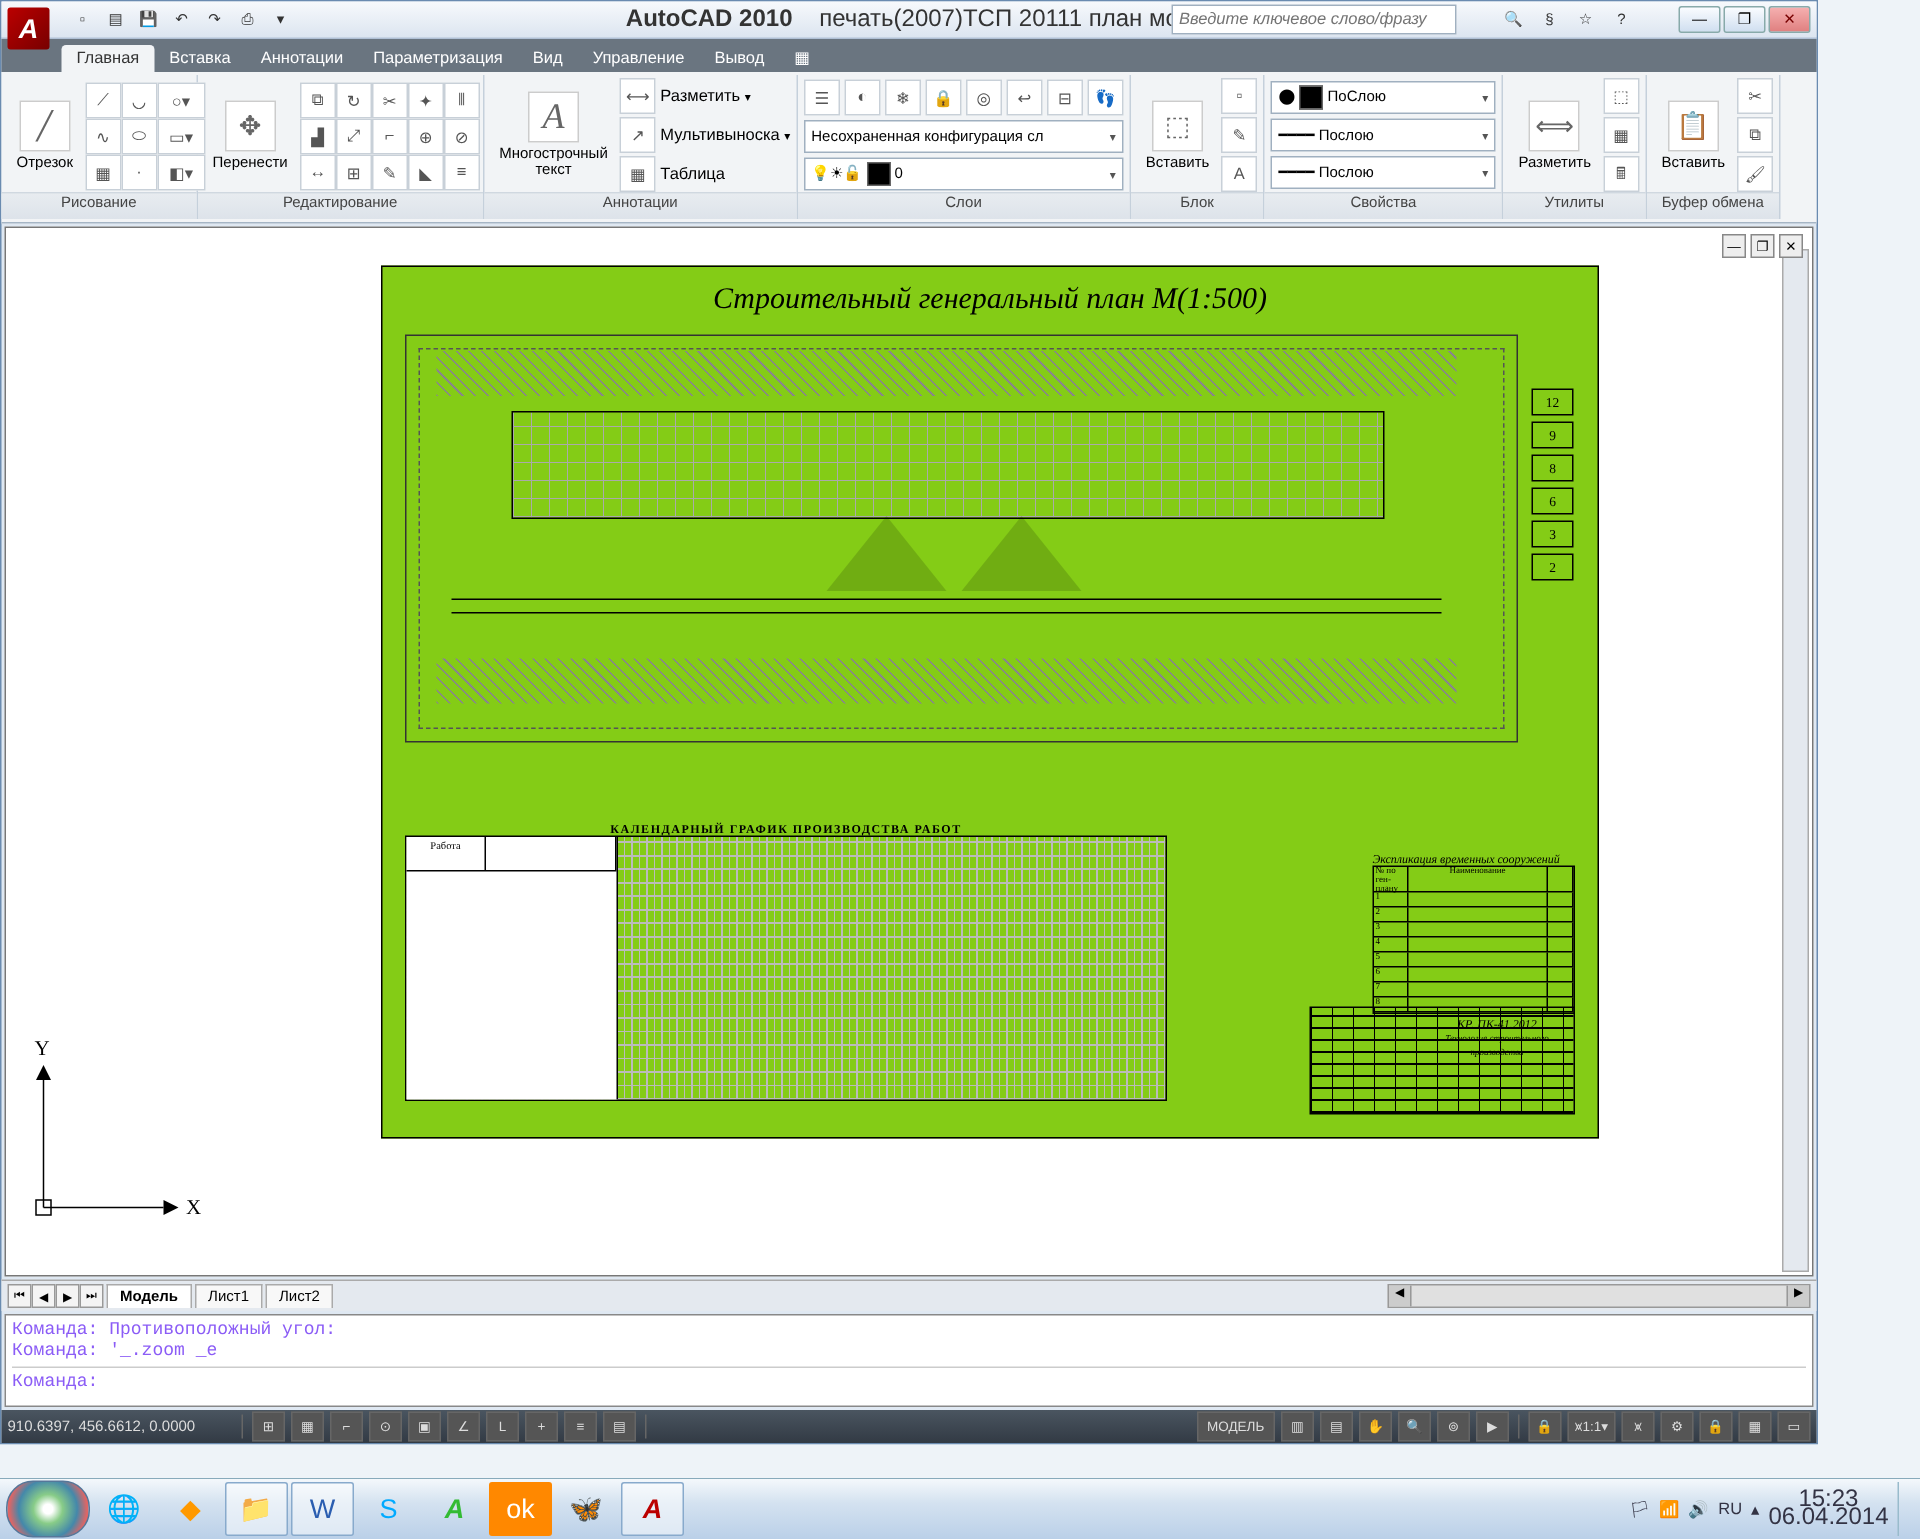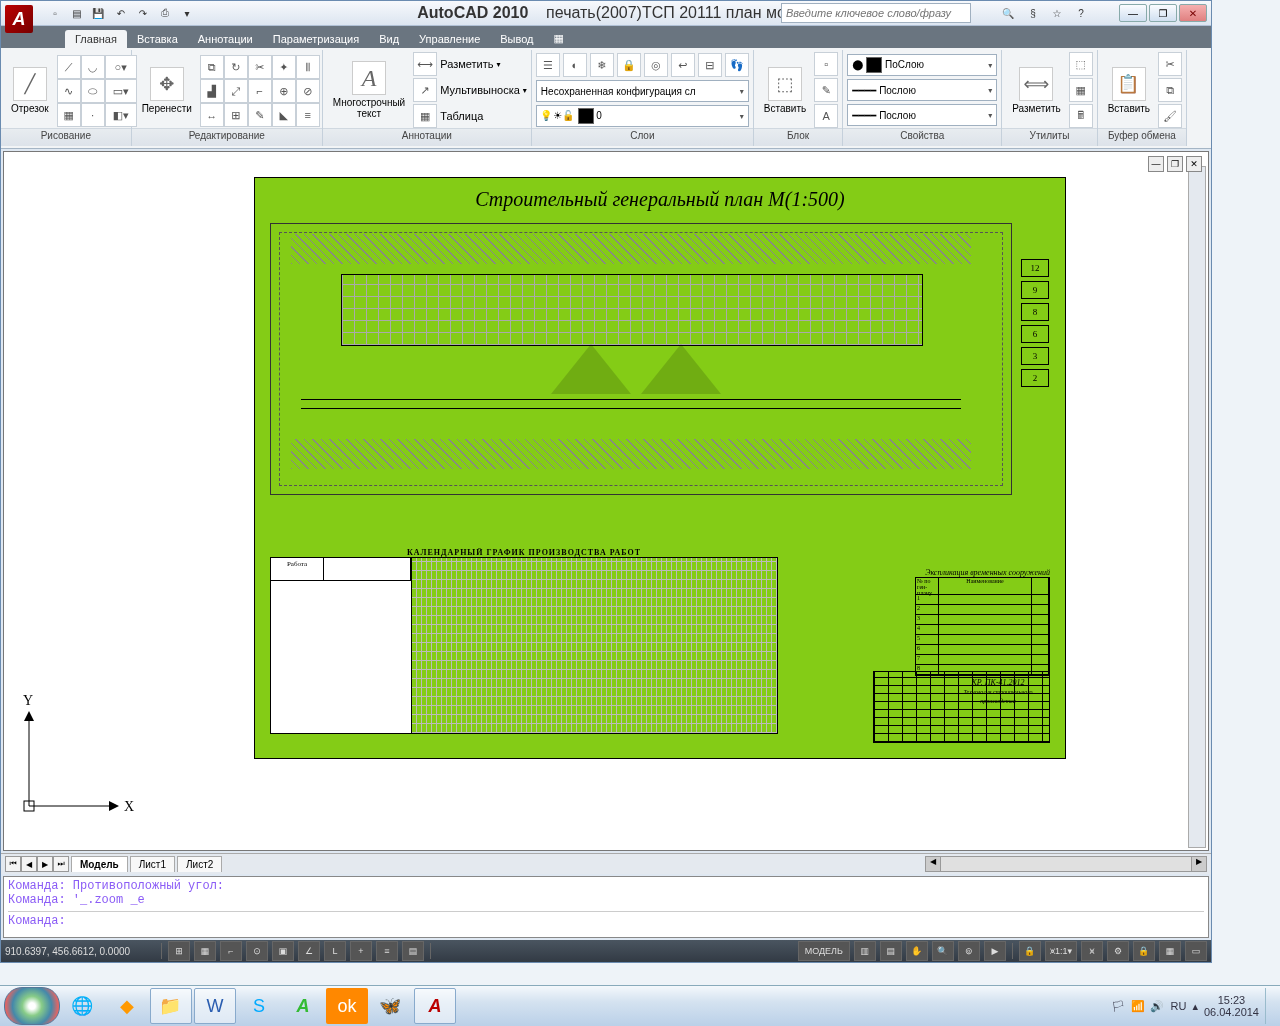--- a/index.html
+++ b/index.html
@@ -8,21 +8,21 @@
 .logo{width:28px;height:28px;background:linear-gradient(135deg,#b00,#700);position:absolute;left:4px;top:4px;border-radius:2px;z-index:10;display:flex;align-items:center;justify-content:center;color:#fff;font-weight:bold;font-size:18px;font-style:italic}
 .qat{margin-left:40px;display:flex;gap:2px}
 .qat-btn{width:18px;height:18px;border:1px solid transparent;display:flex;align-items:center;justify-content:center;font-size:10px;color:#333}
 .title-txt{position:absolute;left:50%;transform:translateX(-50%);color:#333;font-size:16px}
 .title-txt b{font-weight:bold}
 .search{position:absolute;right:240px;width:180px;height:18px;background:#fff;border:1px solid #a0b0c0;font-size:11px;color:#888;padding:0 4px;font-style:italic}
 .help-icons{position:absolute;right:120px;display:flex;gap:4px}
 .winbtns{position:absolute;right:4px;display:flex;gap:2px}
 .winbtn{width:26px;height:16px;border:1px solid #8aa;border-radius:2px;background:linear-gradient(#fafcff,#d0dff0);display:flex;align-items:center;justify-content:center;font-size:10px}
 .winbtn.close{background:linear-gradient(#f5b0b0,#e08080);color:#700}
-.tabbar{height:22px;background:#6a7580;display:flex;align-items:end;padding-left:64px}
+.tabbar{height:22px;background:#6a7580;display:flex;align-items:end;padding-left:40px}
 .tab{padding:3px 10px;color:#fff;font-size:11px;cursor:pointer}
 .tab.active{background:#f2f4f6;color:#333;border-radius:3px 3px 0 0}
 .ribbon{height:96px;background:#f2f4f6;border-bottom:1px solid #a5b5c5;display:flex;padding:2px 0}
 .panel{border-right:1px solid #c5d0db;padding:2px 4px 0;display:flex;flex-direction:column}
 .panel-body{flex:1;display:flex;align-items:center;gap:2px}
 .panel-title{height:16px;text-align:center;font-size:10px;color:#444;background:linear-gradient(#e8ecf0,#dde3ea);border-top:1px solid #d0d8e0;margin:0 -4px;padding-top:1px}
 .bigbtn{display:flex;flex-direction:column;align-items:center;justify-content:center;padding:2px 6px;height:72px;cursor:pointer}
 .bigbtn .ic{width:32px;height:32px;background:#fff;border:1px solid #ccc;margin-bottom:2px;display:flex;align-items:center;justify-content:center;font-size:18px;color:#666}
 .bigbtn .lbl{font-size:10px;text-align:center;line-height:11px}
 .smgrid{display:grid;grid-template-columns:repeat(3,22px);grid-template-rows:repeat(3,22px);gap:2px}
@@ -48,21 +48,21 @@
 .boxes{position:absolute;right:-38px;top:35px;width:28px}
 .boxes div{border:1px solid #000;height:16px;margin-bottom:4px;text-align:center;font:9px serif;line-height:16px}
 .schedule{position:absolute;left:15px;top:370px;width:508px;height:195px}
 .sched-title{text-align:center;font:bold 8px serif;letter-spacing:1px}
 .sched-grid{height:175px;border:1px solid #000;background:repeating-linear-gradient(90deg,#bbb 0,#bbb 1px,transparent 1px,transparent 5px),repeating-linear-gradient(0deg,#bbb 0,#bbb 1px,transparent 1px,transparent 9px);position:relative}
 .sched-left{position:absolute;left:0;top:0;width:140px;height:100%;background:#fff;border-right:1px solid #000}
 .sched-left-hdr{height:22px;border-bottom:1px solid #000;display:flex}
 .sched-left-hdr div{border-right:1px solid #000;font:7px serif;text-align:center;padding:2px 1px}
 .legend{position:absolute;right:155px;top:320px;width:200px;height:50px;font:6px serif}
 .expl-tbl{position:absolute;right:15px;top:390px;width:135px}
-.expl-title{font:italic 8px serif;text-align:right}
+.expl-title{font:italic 8px serif;text-align:left}
 .expl-grid{border:1px solid #000;font:6px serif}
 .expl-grid .r{border-bottom:1px solid #000;height:9px;display:flex}
 .expl-grid .r div{border-right:1px solid #000;padding:0 1px}
 .stamp{position:absolute;right:15px;bottom:15px;width:175px;height:70px;border:1px solid #000}
 .stamp-grid{position:absolute;inset:0;background:repeating-linear-gradient(0deg,#000 0,#000 1px,transparent 1px,transparent 8px),repeating-linear-gradient(90deg,#000 0,#000 1px,transparent 1px,transparent 14px)}
 .stamp-txt{position:absolute;right:6px;top:6px;font:italic 8px serif;text-align:center;width:90px}
 .ucs{position:absolute;left:15px;bottom:25px;font:14px serif}
 .layout-tabs{height:20px;background:#e4e9ef;border-top:1px solid #aaa;display:flex;align-items:center;padding:0 4px;font-size:10px}
 .nav-btns{display:flex;gap:0}
 .nav-btns span{width:14px;height:14px;border:1px solid #999;background:#f4f4f4;display:flex;align-items:center;justify-content:center;font-size:8px}
@@ -71,21 +71,21 @@
 .cmdline{height:56px;background:#fff;border:1px solid #888;margin:2px;font:12px "Courier New",monospace;padding:2px 4px;color:#8b5cf6;overflow:hidden}
 .statusbar{height:22px;background:linear-gradient(#4a5560,#323a44);color:#ddd;display:flex;align-items:center;font-size:10px;padding:0 4px;gap:4px}
 .sb-btn{width:20px;height:18px;border:1px solid #666;background:#555;display:flex;align-items:center;justify-content:center;font-size:9px}
 .sb-sep{width:1px;height:16px;background:#666;margin:0 2px}
 .coords{color:#ddd;min-width:150px}
 .taskbar{position:fixed;bottom:0;left:0;right:0;height:40px;background:linear-gradient(#f4f8fc,#d4e2f0 40%,#bad0e8);border-top:1px solid #8ab;display:flex;align-items:center;padding:0 4px;gap:2px}
 .start{width:54px;height:36px;border-radius:18px;background:radial-gradient(circle,#fff 10%,#8c8 30%,#48a 60%,#d66 80%);border:1px solid #579}
 .tb-btn{width:40px;height:34px;border:1px solid transparent;border-radius:2px;display:flex;align-items:center;justify-content:center;font-size:18px}
 .tb-btn.active{background:rgba(255,255,255,0.5);border-color:#8ac}
 .tray{margin-left:auto;display:flex;align-items:center;gap:6px;font-size:11px;color:#334}
-.clock{text-align:center;line-height:12px;font-size:11px}
+.clock{text-align:center;line-height:12px;font-size:16px}
 .mdi-btns{position:absolute;right:6px;top:4px;display:flex;gap:3px;z-index:5}
 .mdi-btns span{width:14px;height:14px;border:1px solid #888;background:#eee;font-size:9px;display:flex;align-items:center;justify-content:center}
 .colorbox{width:14px;height:14px;display:inline-block;vertical-align:middle;border:1px solid #666}
 </style>
 </head>
 <body>
 
 <div class="win">
  <div class="titlebar">
   <div class="logo">A</div>

